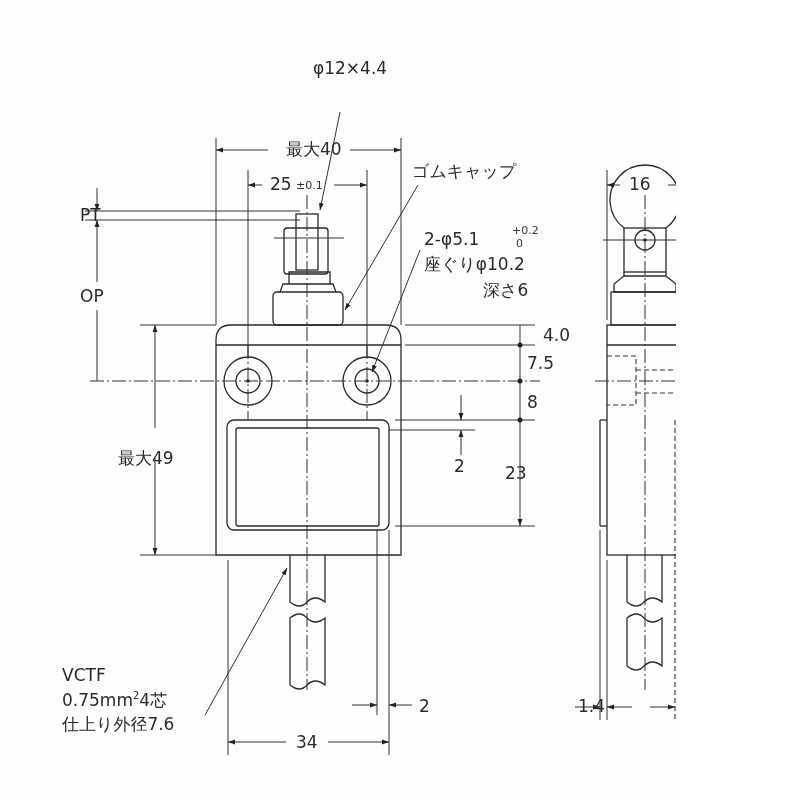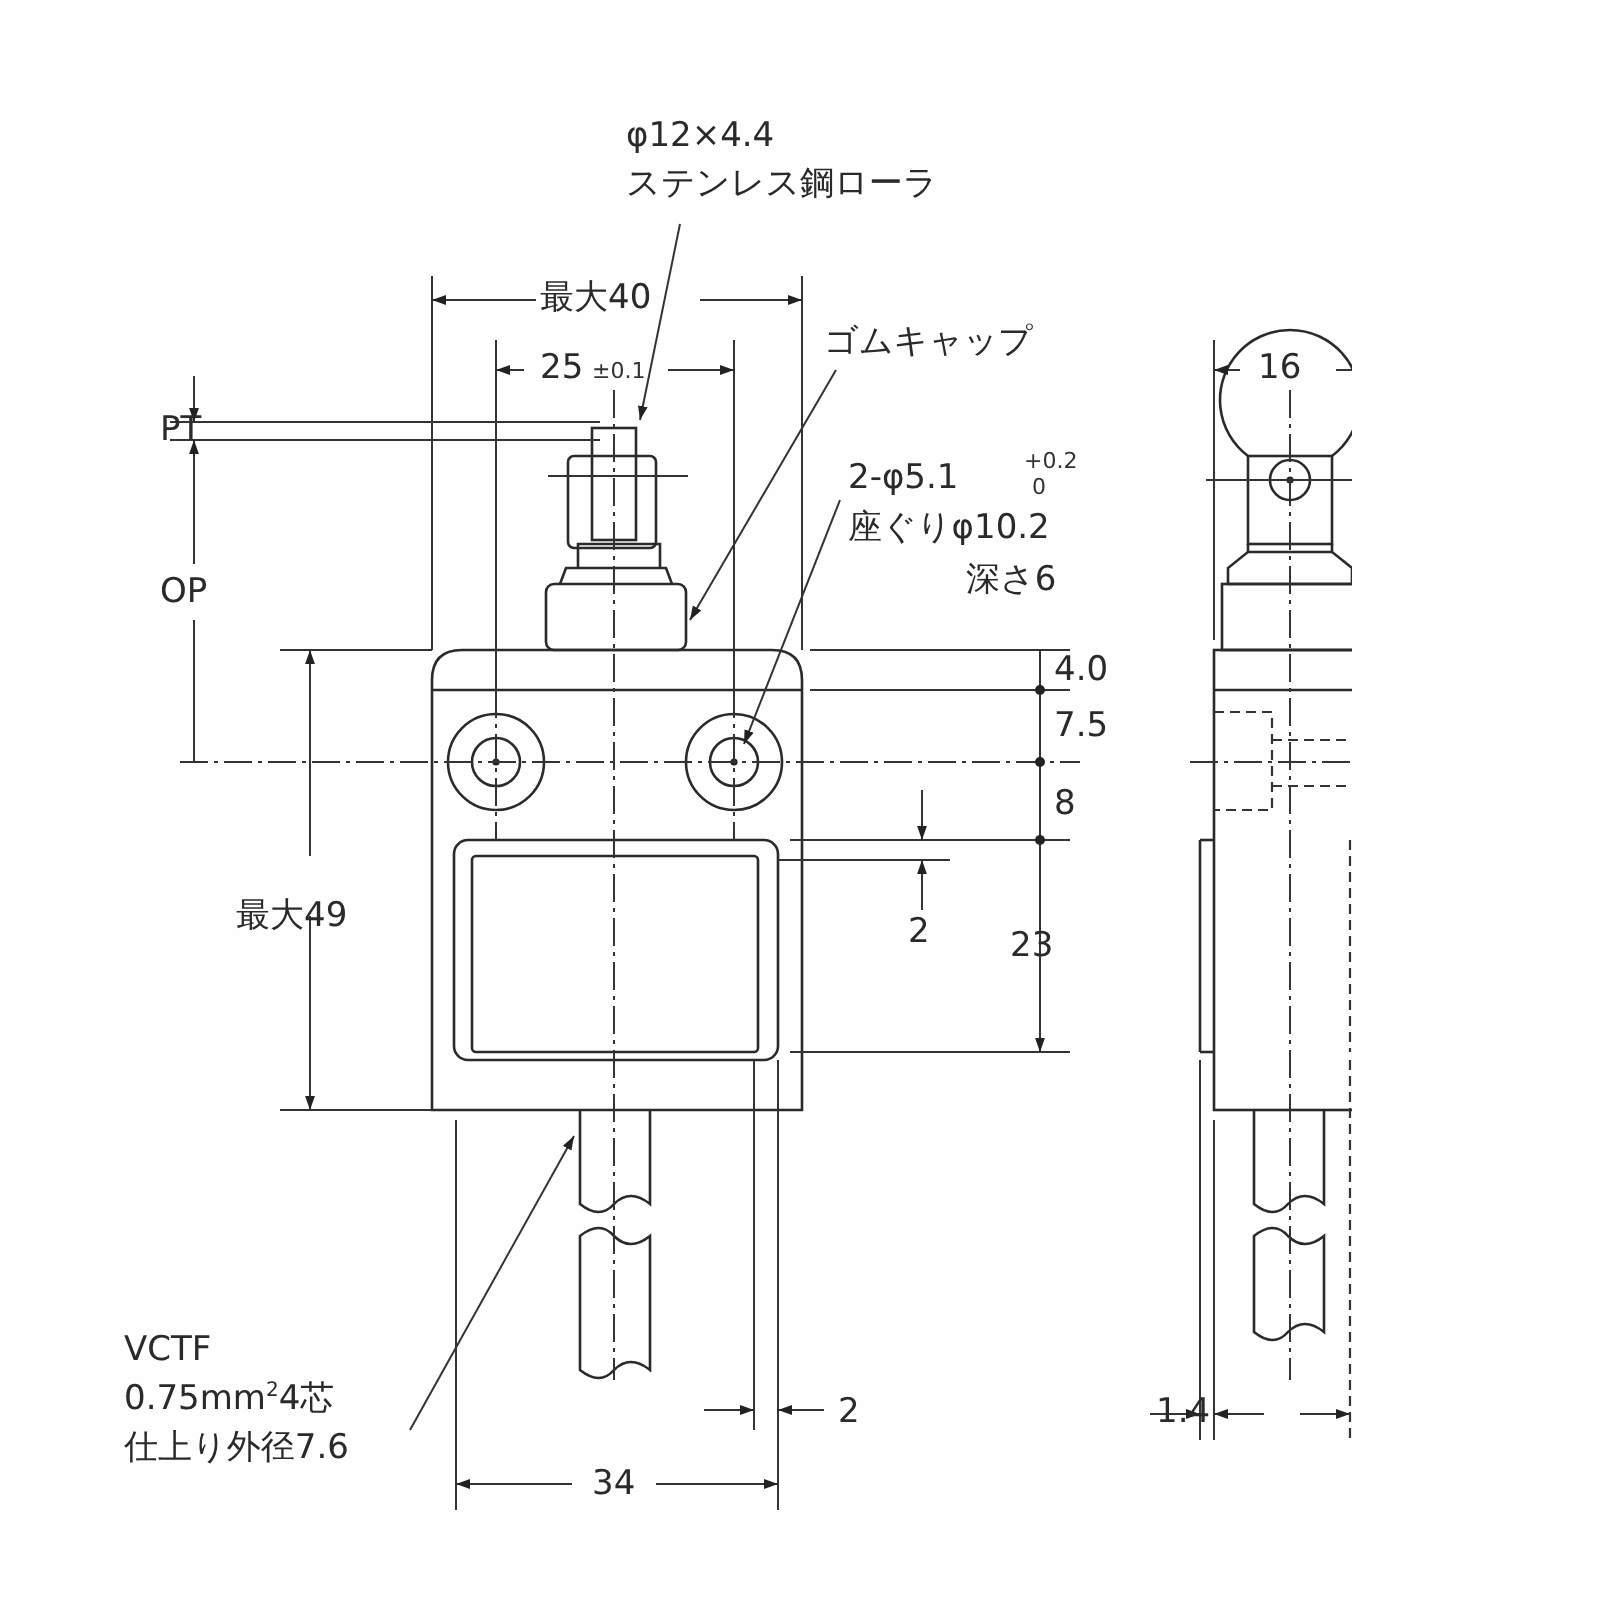--- a/index.html
+++ b/index.html
@@ -151,39 +151,38 @@
       <line class="dash" x1="675" y1="530" x2="675" y2="720"></line>
       <line class="thin" x1="683" y1="560" x2="683" y2="720"></line>
       <line class="thin" x1="575" y1="707" x2="600" y2="707" marker-end="url(#arr)"></line>
       <line class="thin" x1="632" y1="707" x2="607" y2="707" marker-end="url(#arr)"></line>
       <line class="thin" x1="650" y1="707" x2="675" y2="707" marker-end="url(#arr)"></line>
       <line class="thin" x1="708" y1="707" x2="683" y2="707" marker-end="url(#arr)"></line>
     </g>
   </svg>
 
   <div class="lbl" style="left:313px;top:60px;">φ12×4.4</div>
-  <div class="lbl" style="left:313px;top:84px;">ステンレス鋼ローラ</div>
 
-  <div class="lbl" style="left:270px;top:141px;">最大40</div>
+  <div class="lbl" style="left:286px;top:141px;">最大40</div>
   <div class="lbl" style="left:270px;top:176px;">25</div>
   <div class="tol" style="left:296px;top:180px;">±0.1</div>
 
   <div class="lbl" style="left:412px;top:163px;">ゴムキャップ</div>
 
   <div class="lbl" style="left:424px;top:231px;">2-φ5.1</div>
   <div class="tol" style="left:512px;top:225px;">+0.2</div>
   <div class="tol" style="left:516px;top:238px;">0</div>
   <div class="lbl" style="left:424px;top:256px;">座ぐりφ10.2</div>
   <div class="lbl" style="left:483px;top:282px;">深さ6</div>
 
   <div class="lbl" style="left:80px;top:168px;margin-top:39px;">PT</div>
   <div class="lbl" style="left:80px;top:288px;">OP</div>
   <div class="lbl" style="left:118px;top:432px;margin-top:18px;">最大49</div>
 
-  <div class="lbl" style="left:527px;top:327px;">4.0</div>
+  <div class="lbl" style="left:543px;top:327px;">4.0</div>
   <div class="lbl" style="left:527px;top:355px;">7.5</div>
   <div class="lbl" style="left:527px;top:394px;">8</div>
   <div class="lbl" style="left:454px;top:458px;">2</div>
   <div class="lbl" style="left:505px;top:465px;">23</div>
 
   <div class="lbl" style="left:62px;top:667px;">VCTF</div>
   <div class="lbl" style="left:62px;top:691px;">
     <span>0.75mm</span><sup class="sup">2</sup><span>4芯</span>
   </div>
   <div class="lbl" style="left:62px;top:716px;">仕上り外径7.6</div>

